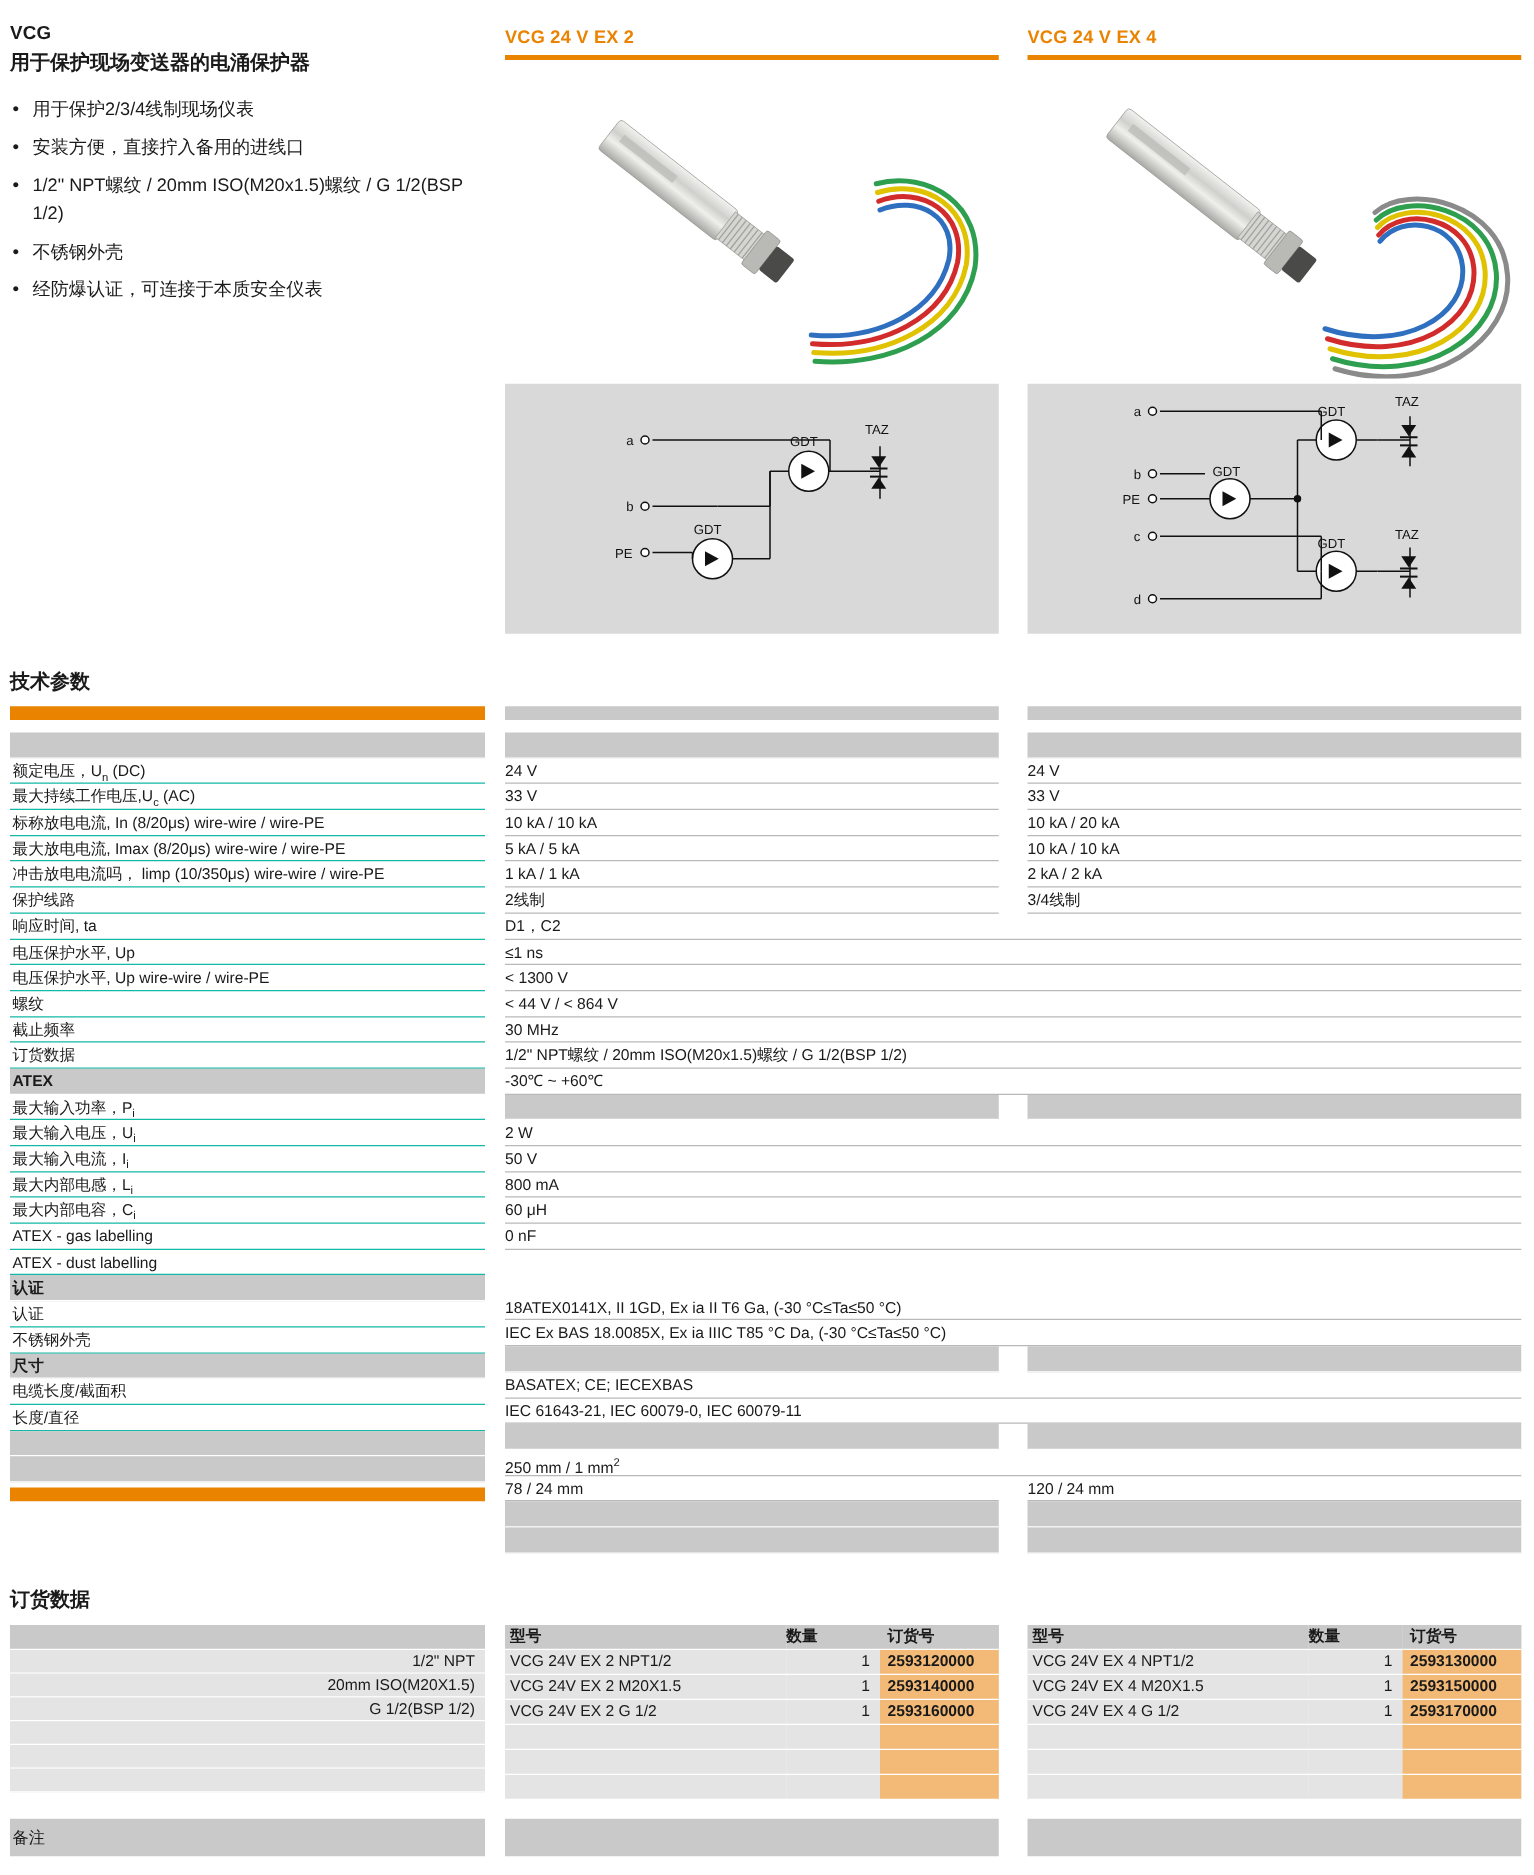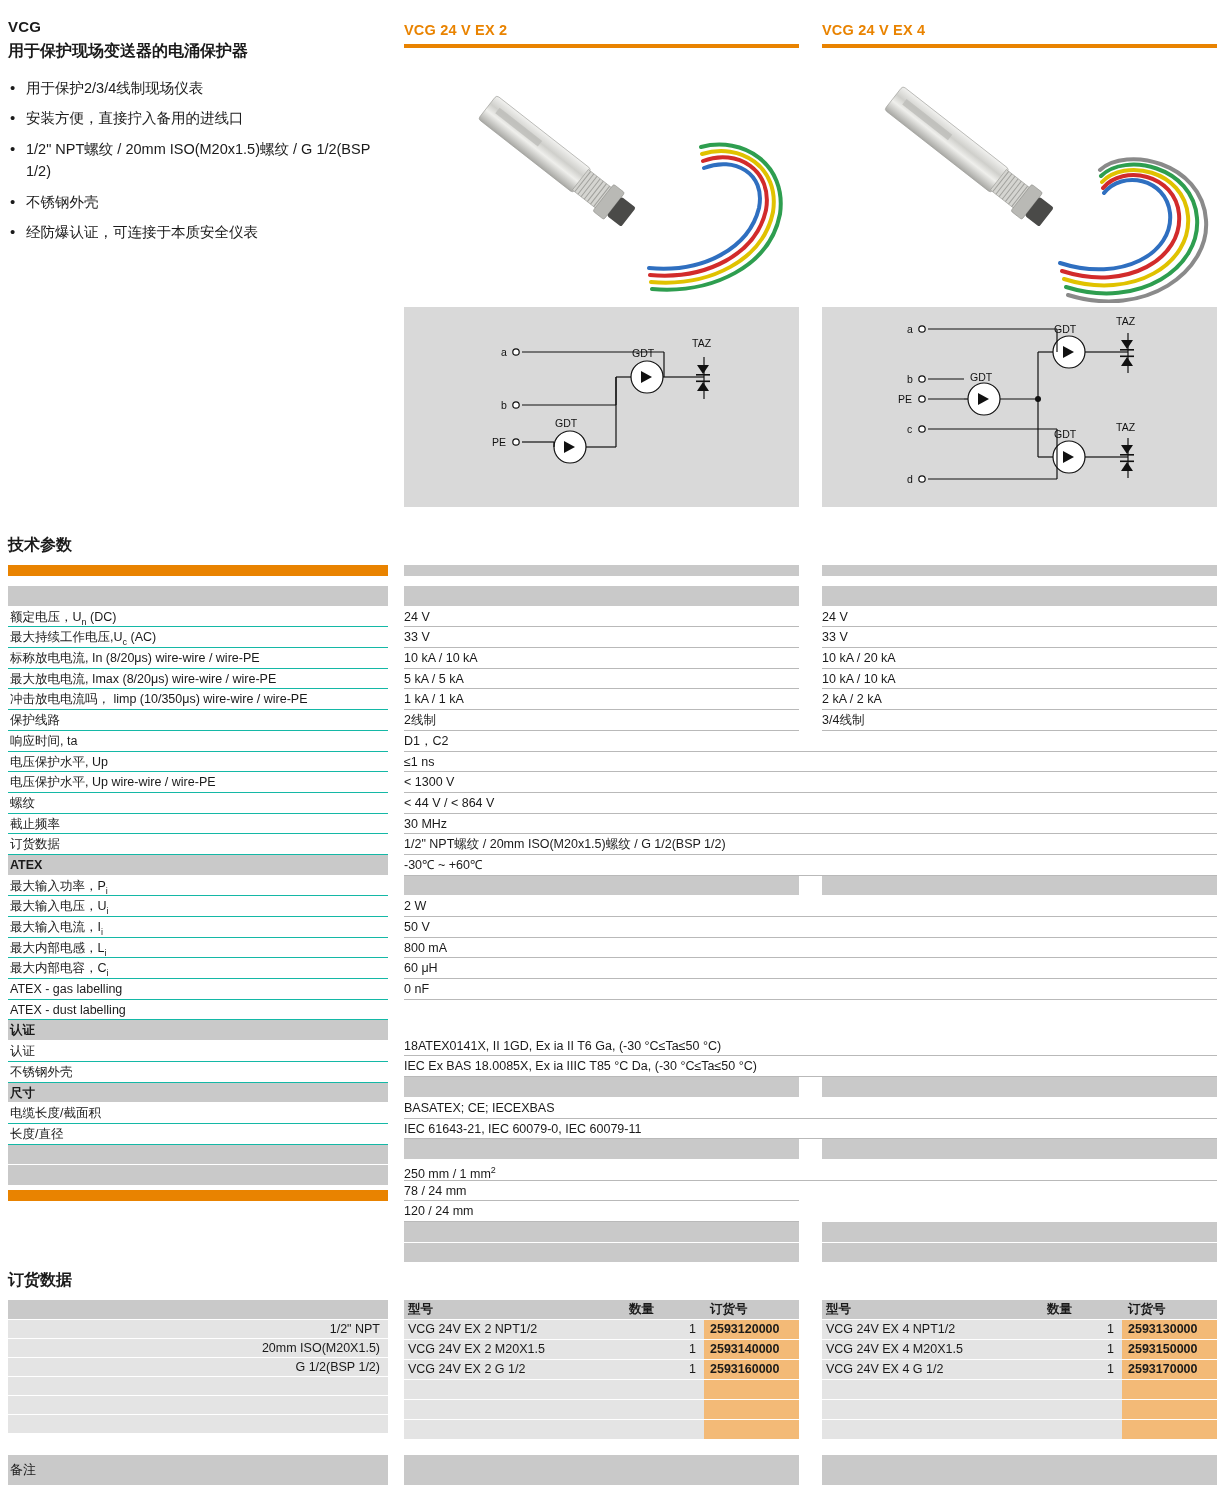--- a/index.html
+++ b/index.html
@@ -420,21 +420,21 @@
         <div class="val-row" style="width: 813px;">IEC 61643-21, IEC 60079-0, IEC 60079-11</div>
       </div>
       <div style="display: flex;">
         <div class="val-row grey" style="width: 395px;">&nbsp;</div>
         <div style="width: 23px;"></div>
         <div class="val-row grey" style="width: 395px;">&nbsp;</div>
       </div>
       <div style="display: flex;">
         <div class="val-row" style="width: 813px;">250 mm / 1 mm<sup>2</sup></div>
       </div>
-      <div style="display: flex; flex-direction: column;">
+      <div style="display: flex;">
         <div class="val-row" style="width: 395px;">78 / 24 mm</div>
         <div style="width: 23px;"></div>
         <div class="val-row" style="width: 395px;">120 / 24 mm</div>
       </div>
       <div style="display: flex;">
         <div class="val-row grey" style="width: 395px;">&nbsp;</div>
         <div style="width: 23px;"></div>
         <div class="val-row grey" style="width: 395px;">&nbsp;</div>
       </div>
       <div style="display: flex;">

